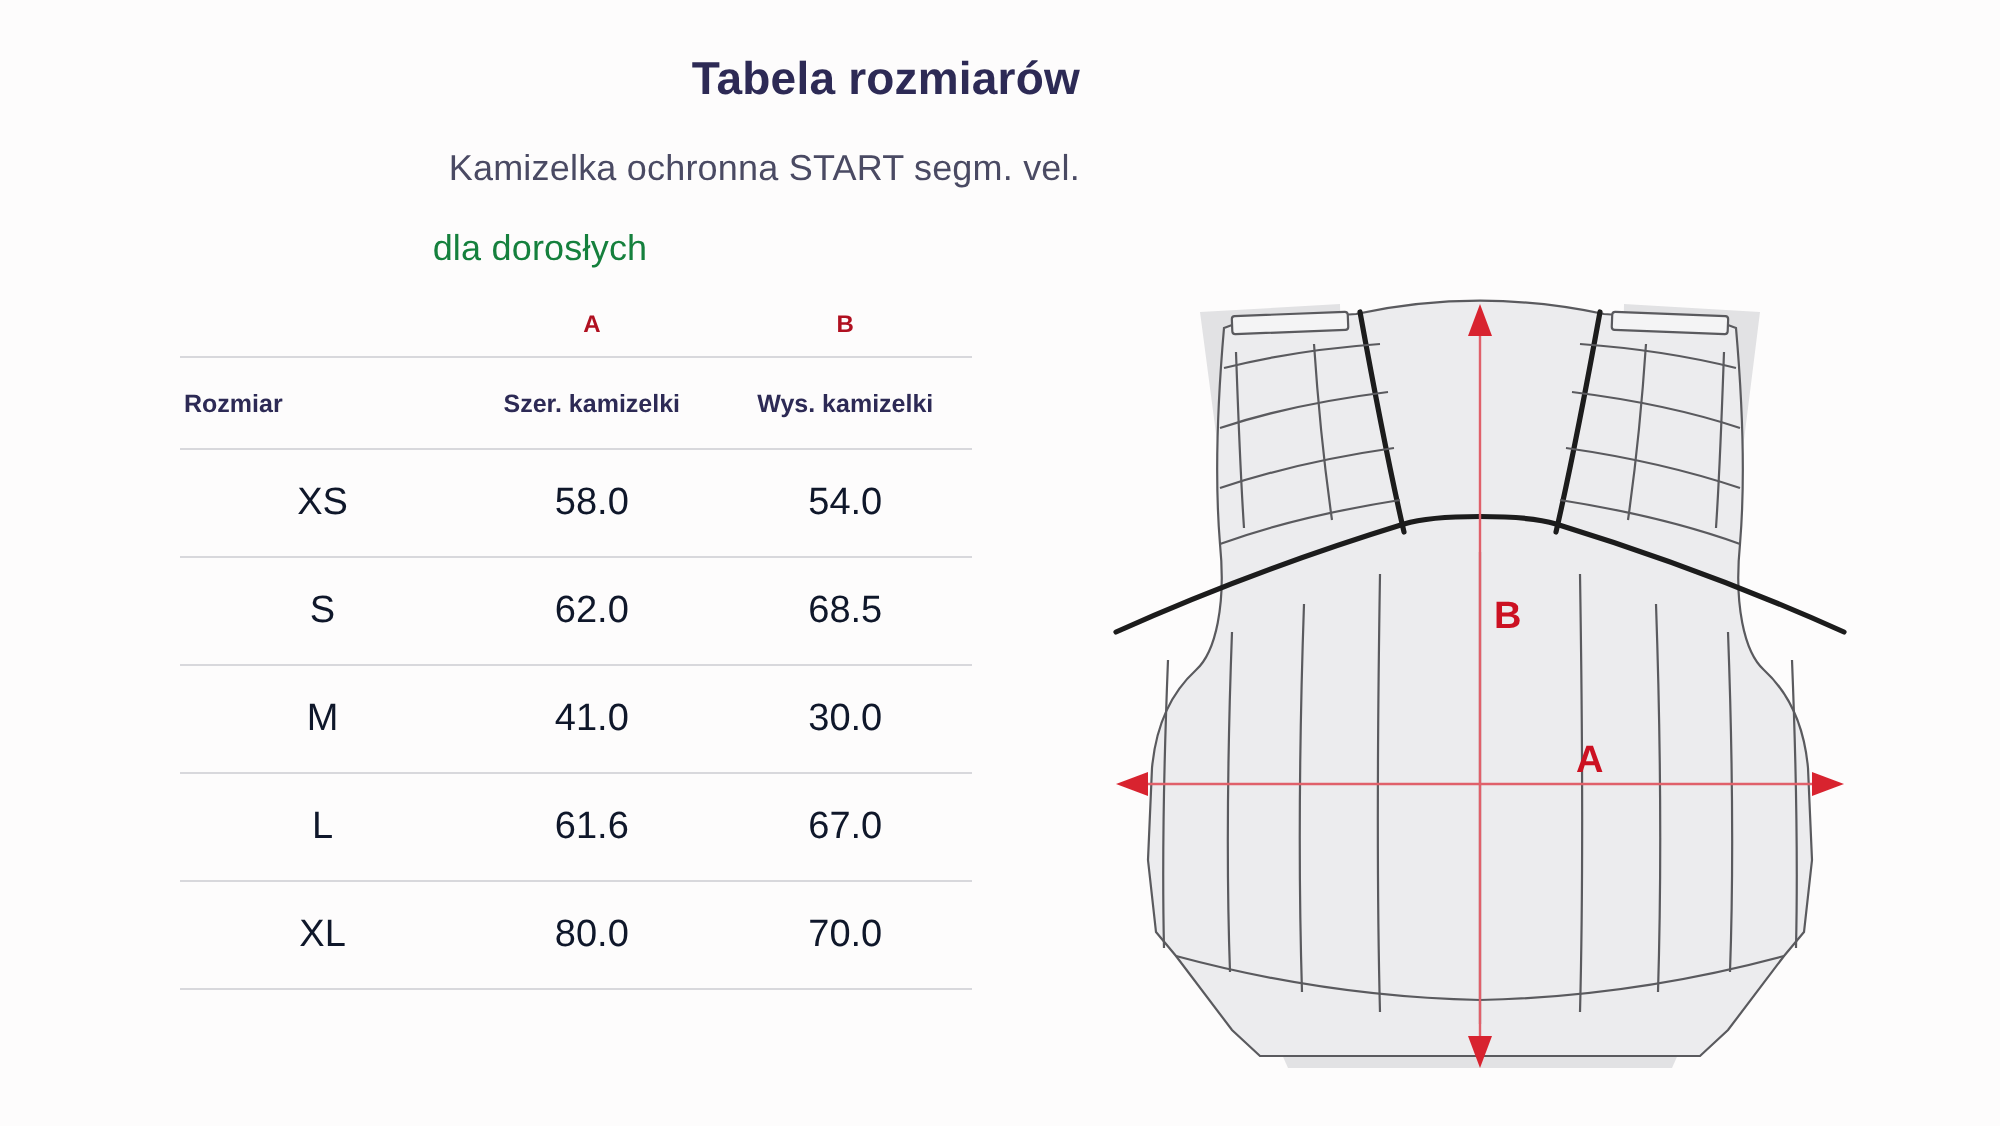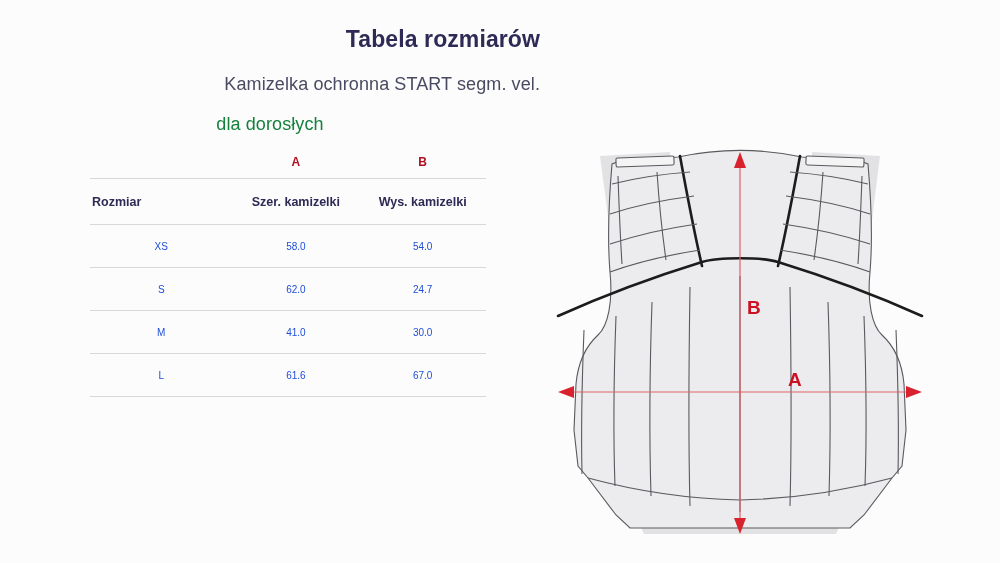--- a/index.html
+++ b/index.html
@@ -83,22 +83,22 @@
     font-weight: bold;
     color: #2d2a55;
     text-align: center;
   }
   thead.col-head th.first { text-align: left; padding-left: 2px; }
 
   tbody.size-body td {
     border-bottom: 1px solid #d8d8dc;
     padding: 16px 0 15px 0;
     text-align: center;
-    font-size: 10px;
-    color: #1d4ed8;
+    font-size: 19px;
+    color: #0f172a;
   }
 
   
   #vest-diagram {
     position: absolute;
     left: 520px;
     top: 130px;
     width: 440px;
     height: 420px;
   }
@@ -146,31 +146,36 @@
 
     <tbody class="size-body">
       <tr>
         <td>XS</td>
         <td>58.0</td>
         <td>54.0</td>
       </tr>
       <tr>
         <td>S</td>
         <td>62.0</td>
-        <td>24.7</td>
+        <td>68.5</td>
       </tr>
       <tr>
         <td>M</td>
         <td>41.0</td>
         <td>30.0</td>
       </tr>
       <tr>
         <td>L</td>
         <td>61.6</td>
         <td>67.0</td>
+      </tr>
+      <tr>
+        <td>XL</td>
+        <td>80.0</td>
+        <td>70.0</td>
       </tr>
     </tbody>
   </table>
 </div>
 
 <div id="vest-diagram">
   <svg viewBox="0 0 440 420" xmlns="http://www.w3.org/2000/svg">
 
     <g>
       <path class="vest-fill-soft" d="M 80,26 L 150,22 L 152,120 L 130,200 L 124,330 L 150,372 L 120,330 Z"></path>

